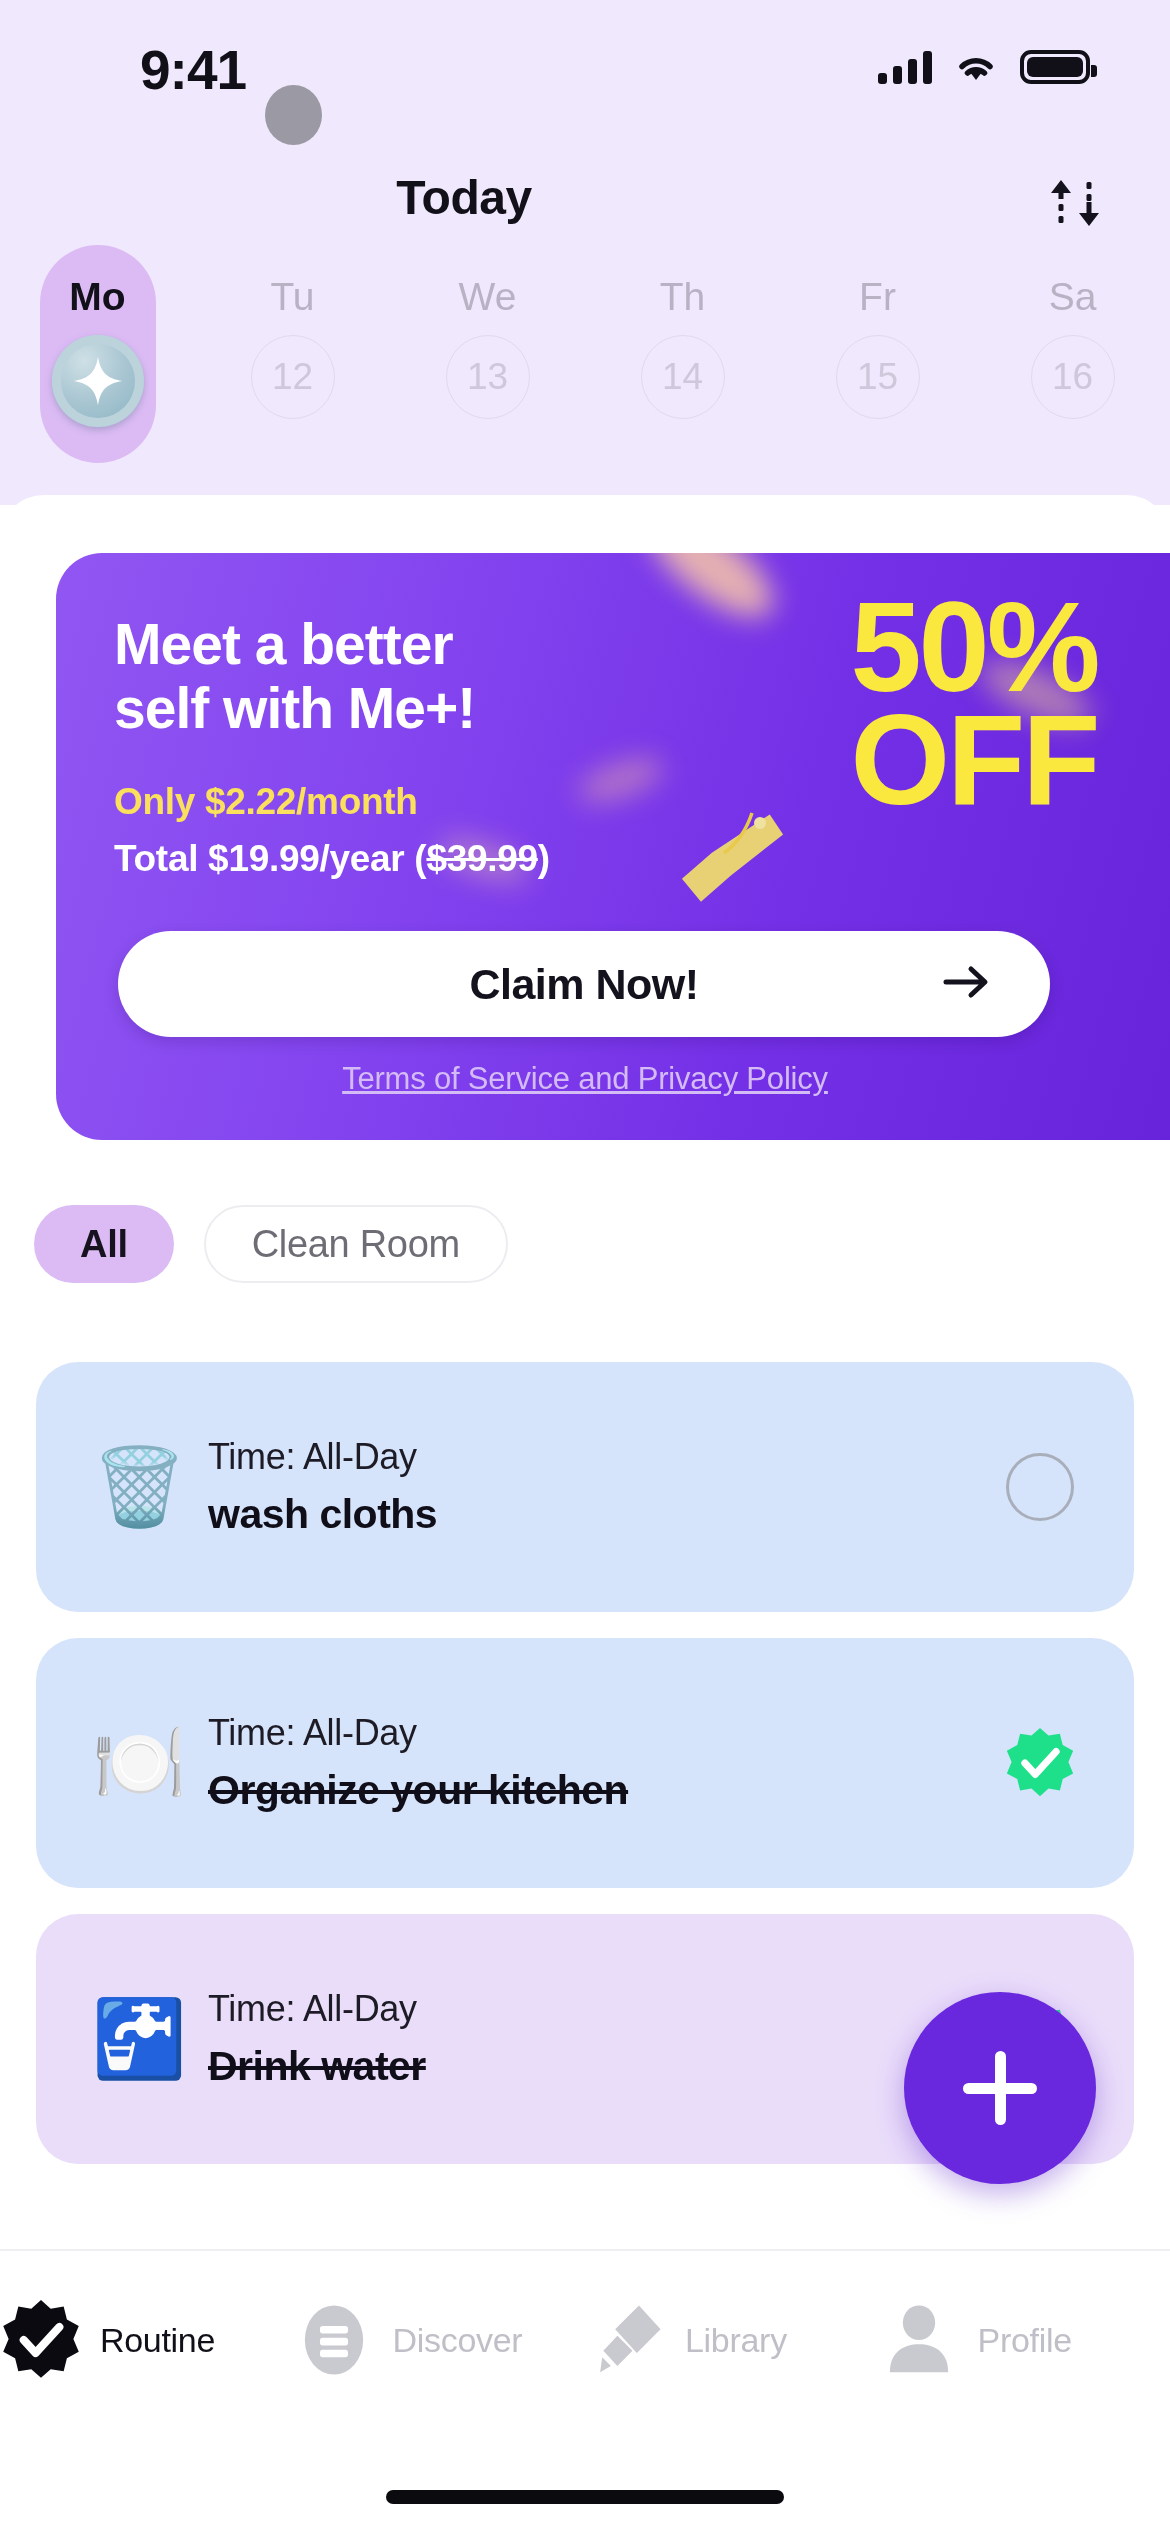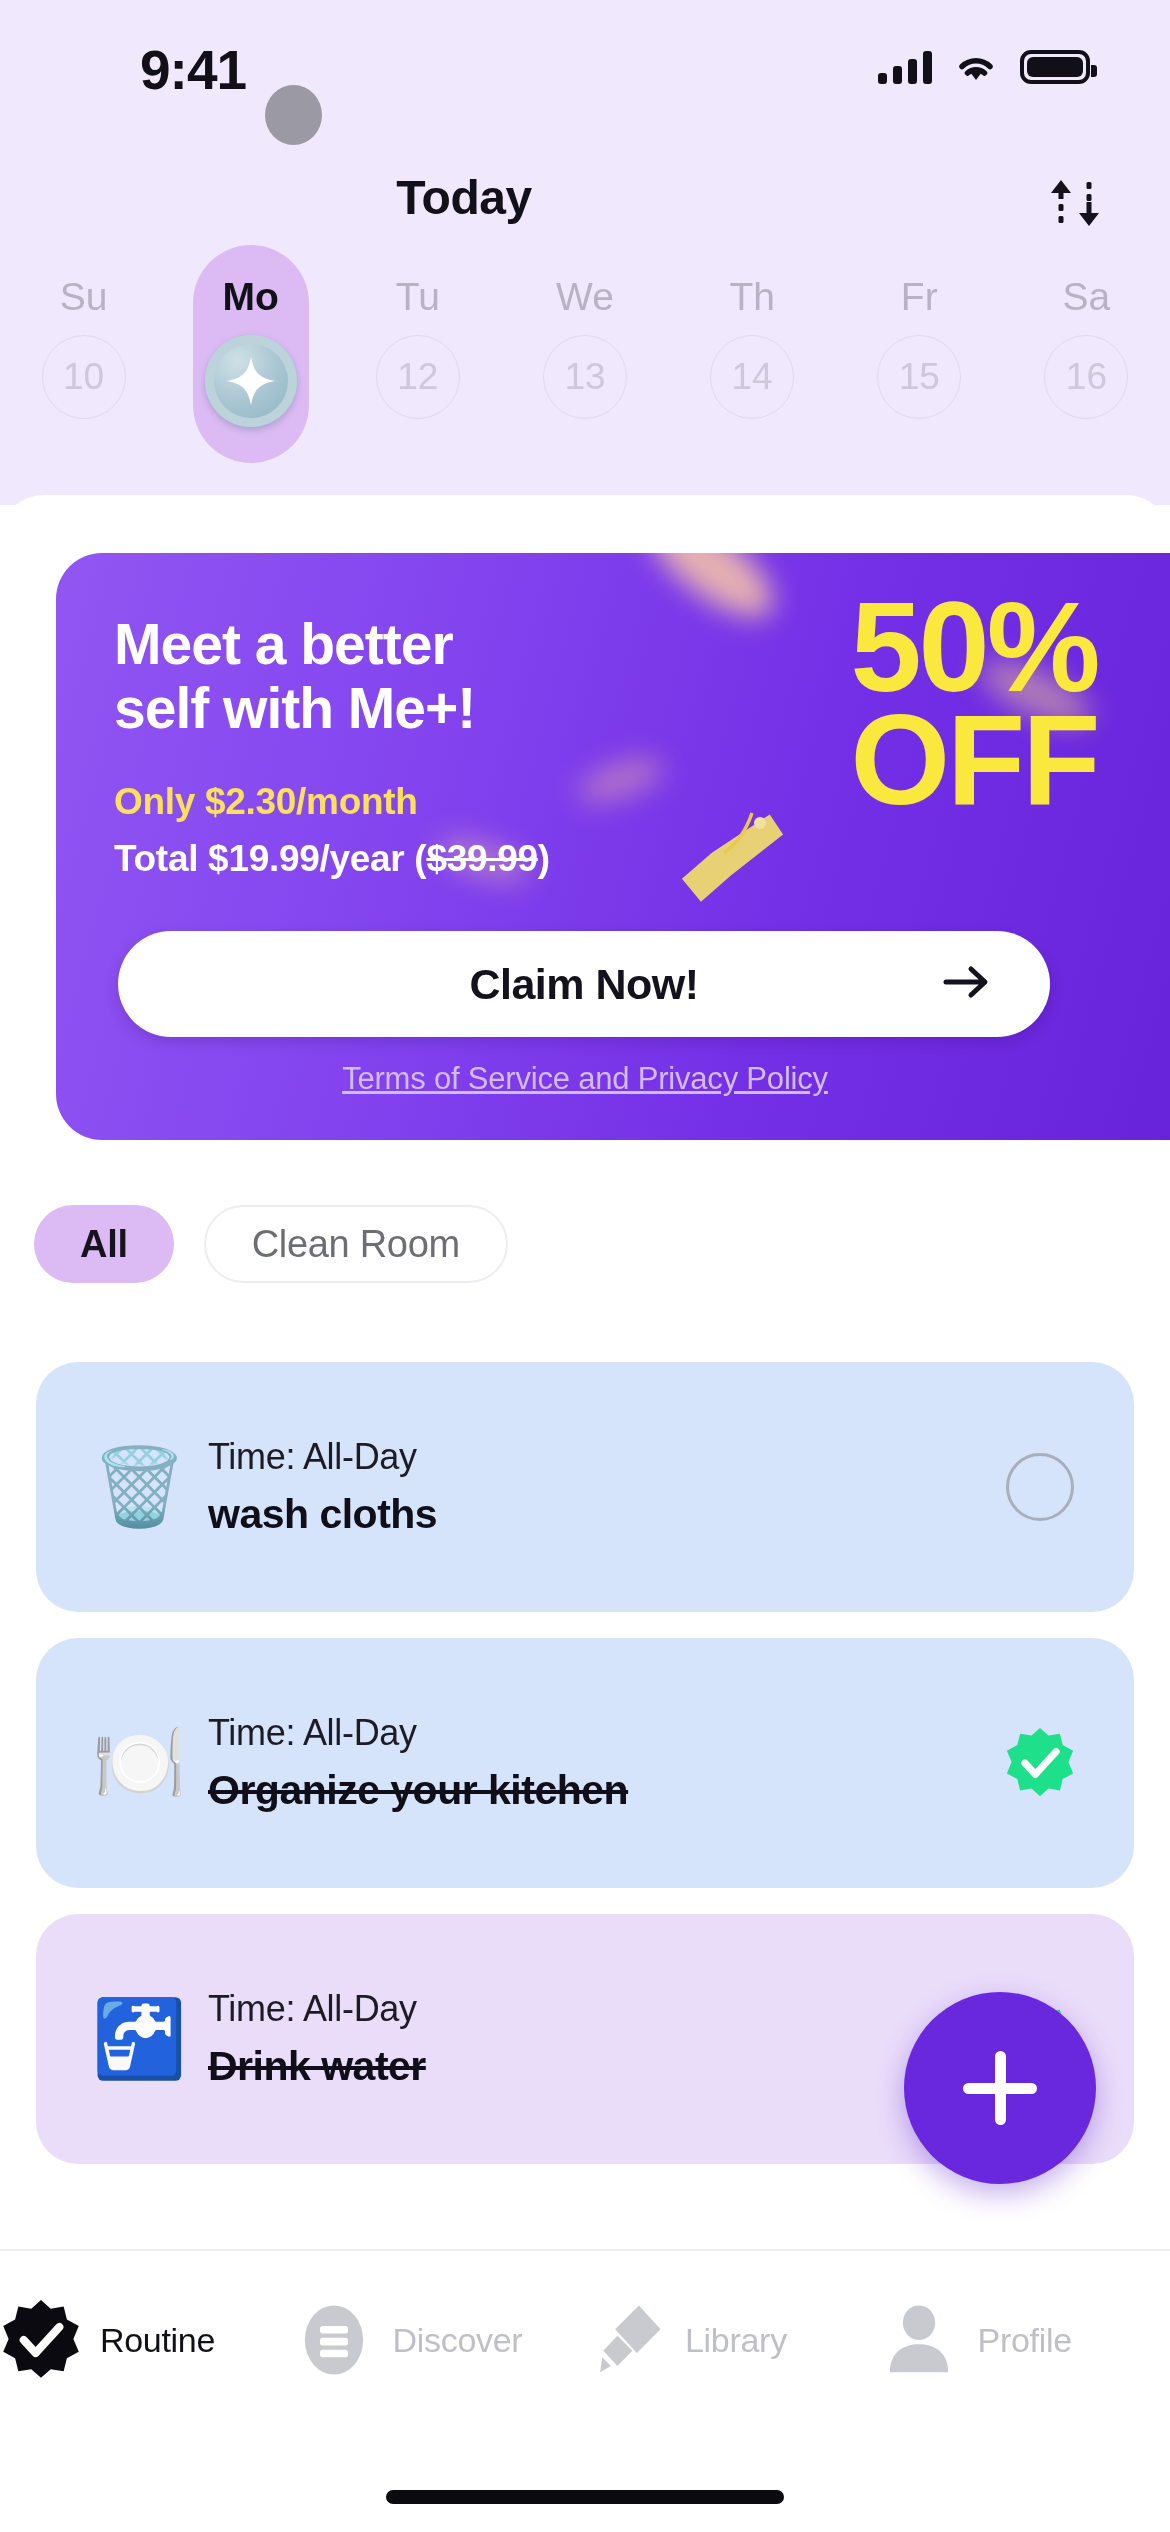--- a/index.html
+++ b/index.html
@@ -230,24 +230,20 @@
         <rect x="13.5" y="32" width="5" height="7" rx="1.5" fill="#14121c"></rect>
         <rect x="13.5" y="44" width="5" height="7" rx="1.5" fill="#14121c"></rect>
         <path d="M44 54 L54 41 L46.5 41 L46.5 30 L41.5 30 L41.5 41 L34 41 Z" fill="#14121c"></path>
         <rect x="41.5" y="10" width="5" height="7" rx="1.5" fill="#14121c"></rect>
         <rect x="41.5" y="22" width="5" height="7" rx="1.5" fill="#14121c"></rect>
       </svg>
     </div>
 
     <div class="week">
 
-      <div class="day">
-        <div class="dname">Su</div>
-        <div class="dnum">10</div>
-      </div>
 
       <div class="day sel">
         <div class="pillbg"></div>
         <div class="dname">Mo</div>
         <div class="badge-medal">
           <svg class="star" viewBox="0 0 60 60">
             <path d="M30 2 C33 20 40 27 58 30 C40 33 33 40 30 58 C27 40 20 33 2 30 C20 27 27 20 30 2 Z" fill="#ffffff"></path>
           </svg>
         </div>
       </div>
@@ -287,21 +283,21 @@
     <div class="bokeh b2"></div>
     <div class="bokeh b3"></div>
     <div class="bokeh b4"></div>
     <div class="bokeh b5"></div>
 
     <div class="promo-h1">
       <div>Meet a better</div>
       <div>self with Me+!</div>
     </div>
 
-    <div class="promo-sub1">Only $2.30/month</div>
+    <div class="promo-sub1">Only $2.22/month</div>
 
     <div class="promo-sub2">
       <span>Total $19.99/year (</span><span class="old">$39.99</span><span>)</span>
     </div>
 
     <div class="promo-off">
       <div>50%</div>
       <div>OFF</div>
     </div>
 

